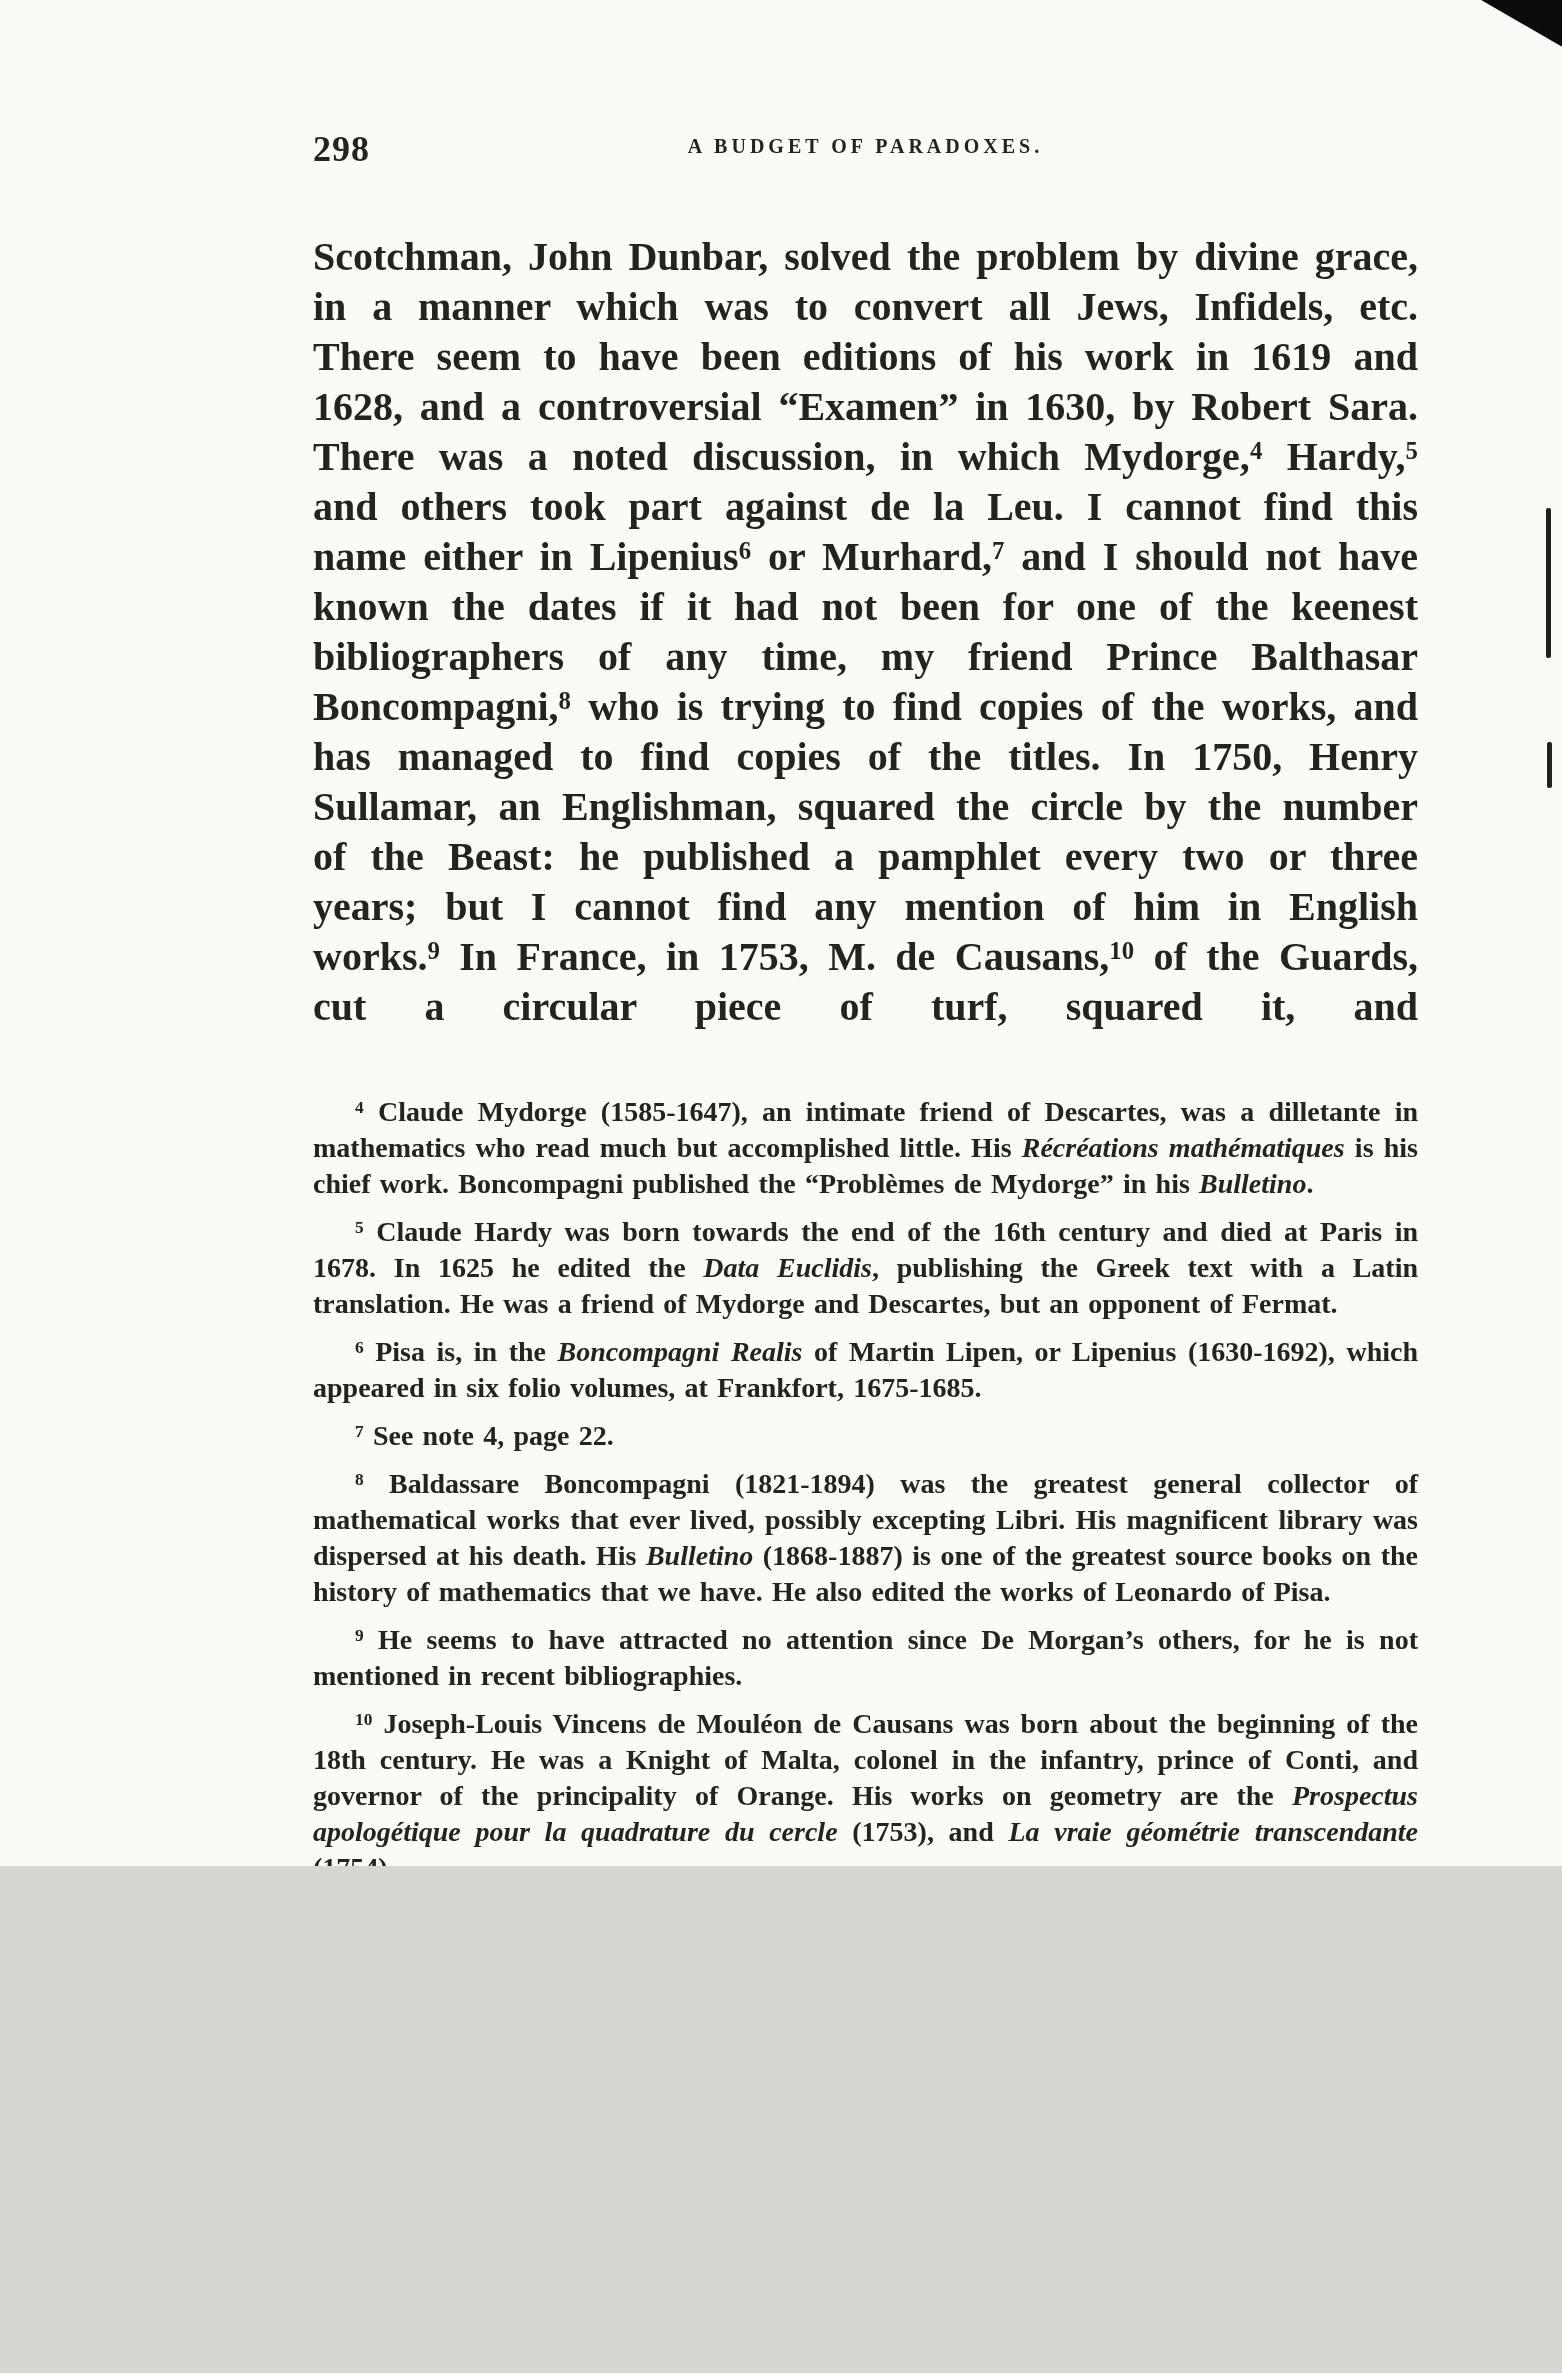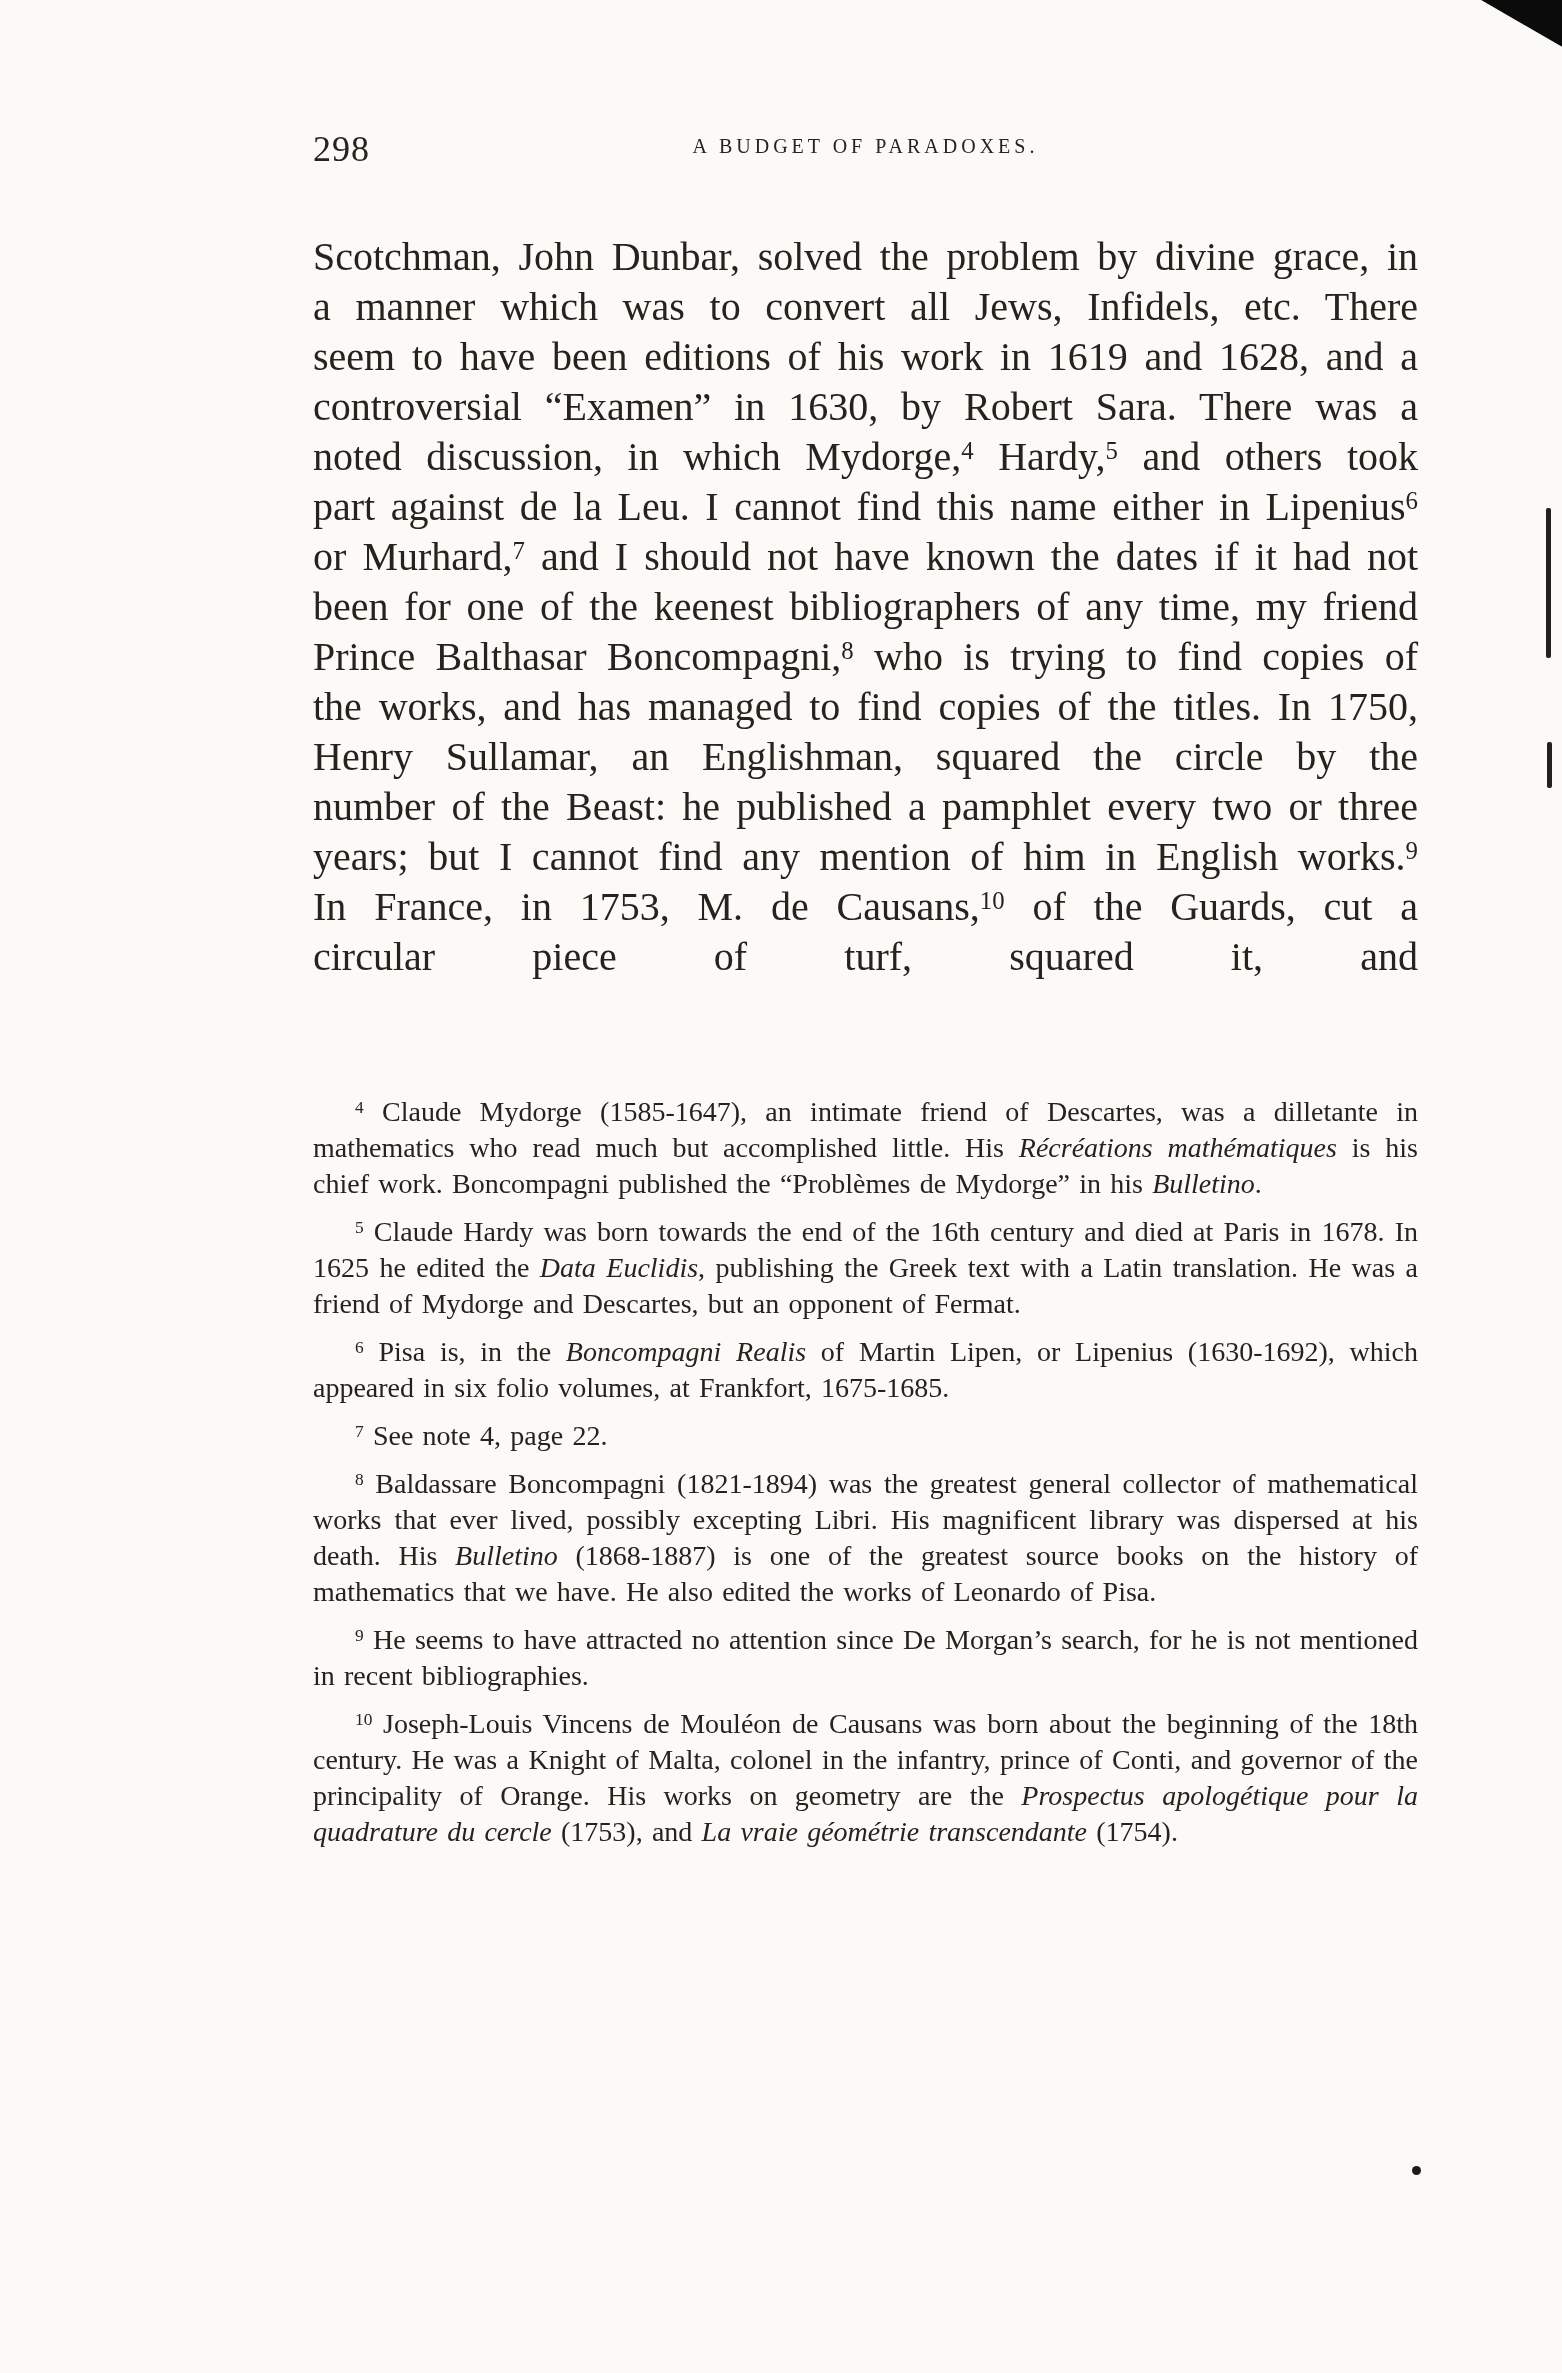--- a/index.html
+++ b/index.html
@@ -1,25 +1,26 @@
 <!DOCTYPE html>
 <html><head>
 <meta charset="utf-8">
 <style>
   html, body { margin: 0; padding: 0; }
   body { background: #d8d6d2; }
 
   .page {
     position: relative;
     width: 1562px;
-    height: 2373px;
+    height: 1866px;
     background: #fbfaf7;
     overflow: hidden;
     font-family: "Liberation Serif", "DejaVu Serif", serif;
     color: #26231f;
+    font-weight: bold;
   }
 
   .header {
     position: absolute;
     top: 128px;
     left: 313px;
     width: 1105px;
   }
   .page-number {
     position: absolute;
@@ -111,21 +112,21 @@
   </div>
 
   <div class="body-text" id="body-text"><span>Scotchman, John Dunbar, solved the problem by divine grace, in a manner which was to convert all Jews, Infidels, etc. There seem to have been editions of his work in 1619 and 1628, and a controversial “Examen” in 1630, by Robert Sara. There was a noted discussion, in which Mydorge,</span><sup>4</sup><span> Hardy,</span><sup>5</sup><span> and others took part against de la Leu. I cannot find this name either in Lipenius</span><sup>6</sup><span> or Murhard,</span><sup>7</sup><span> and I should not have known the dates if it had not been for one of the keenest bibliographers of any time, my friend Prince Balthasar Boncompagni,</span><sup>8</sup><span> who is trying to find copies of the works, and has managed to find copies of the titles. In 1750, Henry Sullamar, an Englishman, squared the circle by the number of the Beast: he published a pamphlet every two or three years; but I cannot find any mention of him in English works.</span><sup>9</sup><span> In France, in 1753, M. de Causans,</span><sup>10</sup><span> of the Guards, cut a circular piece of turf, squared it, and</span></div>
 
   <div class="footnotes" id="footnotes">
       <p class="footnote"><sup>4</sup><span> Claude Mydorge (1585-1647), an intimate friend of Descartes, was a dilletante in mathematics who read much but accomplished little. His </span><i>Récréations mathématiques</i><span> is his chief work. Boncompagni published the “Problèmes de Mydorge” in his </span><i>Bulletino</i><span>.</span></p>
       <p class="footnote"><sup>5</sup><span> Claude Hardy was born towards the end of the 16th century and died at Paris in 1678. In 1625 he edited the </span><i>Data Euclidis</i><span>, publishing the Greek text with a Latin translation. He was a friend of Mydorge and Descartes, but an opponent of Fermat.</span></p>
       <p class="footnote"><sup>6</sup><span> Pisa is, in the </span><i>Boncompagni Realis</i><span> of Martin Lipen, or Lipenius (1630-1692), which appeared in six folio volumes, at Frankfort, 1675-1685.</span></p>
       <p class="footnote"><sup>7</sup><span> See note 4, page 22.</span></p>
       <p class="footnote"><sup>8</sup><span> Baldassare Boncompagni (1821-1894) was the greatest general collector of mathematical works that ever lived, possibly excepting Libri. His magnificent library was dispersed at his death. His </span><i>Bulletino</i><span> (1868-1887) is one of the greatest source books on the history of mathematics that we have. He also edited the works of Leonardo of Pisa.</span></p>
-      <p class="footnote"><sup>9</sup><span> He seems to have attracted no attention since De Morgan’s search, for he is not mentioned in recent bibliographies.</span></p>
+      <p class="footnote"><sup>9</sup><span> He seems to have attracted no attention since De Morgan’s others, for he is not mentioned in recent bibliographies.</span></p>
       <p class="footnote"><sup>10</sup><span> Joseph-Louis Vincens de Mouléon de Causans was born about the beginning of the 18th century. He was a Knight of Malta, colonel in the infantry, prince of Conti, and governor of the principality of Orange. His works on geometry are the </span><i>Prospectus apologétique pour la quadrature du cercle</i><span> (1753), and </span><i>La vraie géométrie transcendante</i><span> (1754).</span></p>
     </div>
 
   <div class="corner-artifact"></div>
   <div class="edge-line edge-line-1"></div>
   <div class="edge-line edge-line-2"></div>
   <div class="ink-dot"></div>
 
 </div>
 

